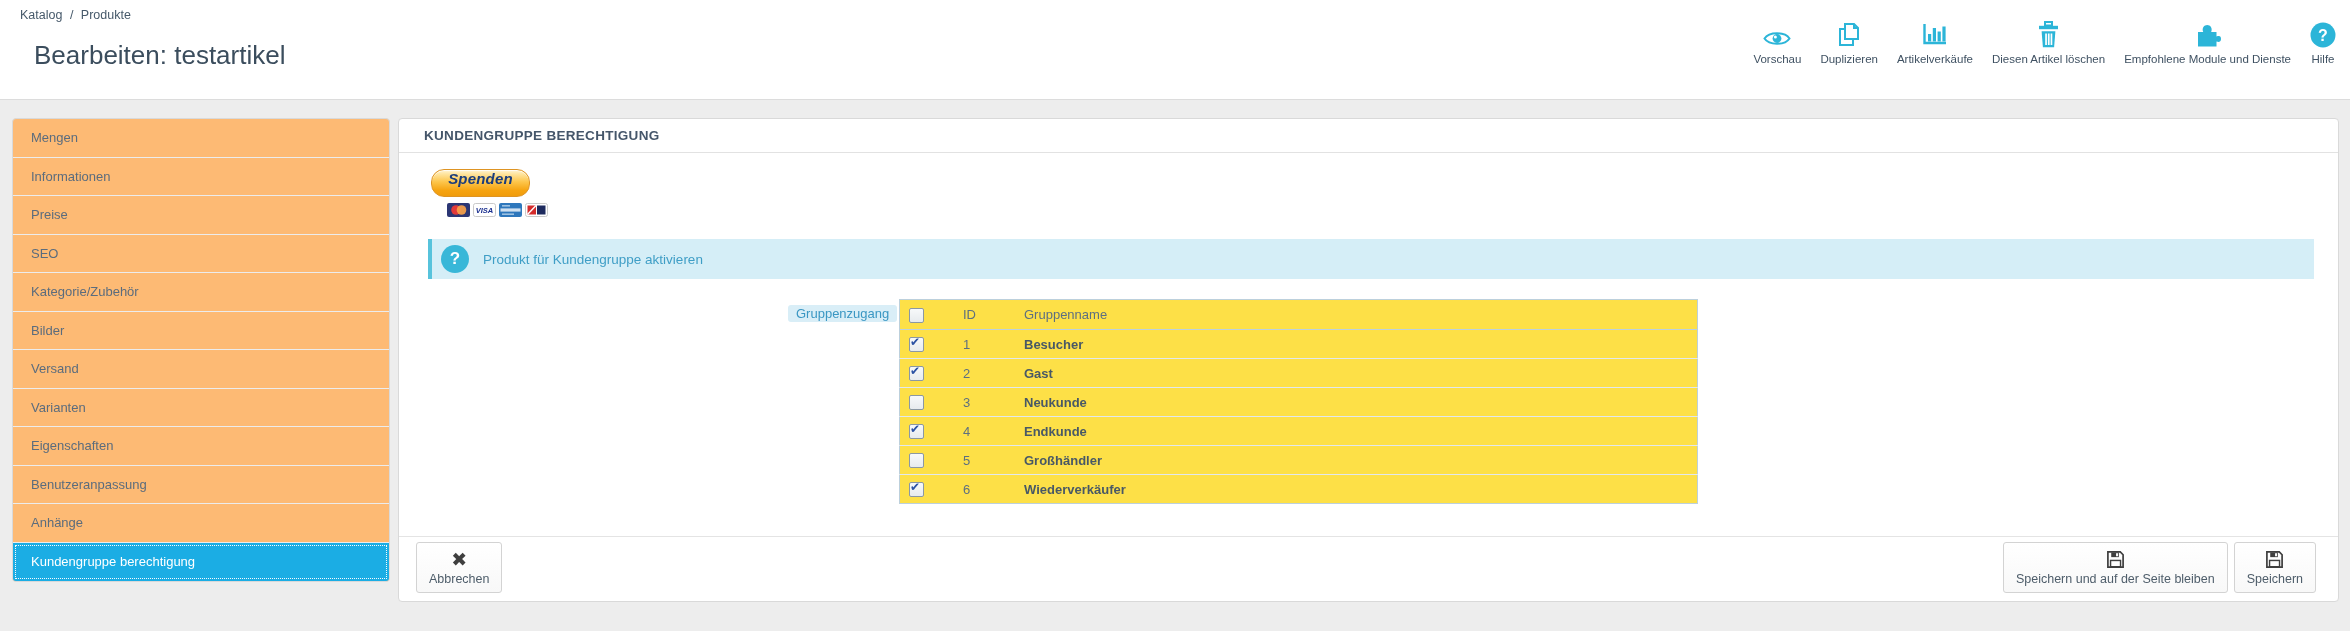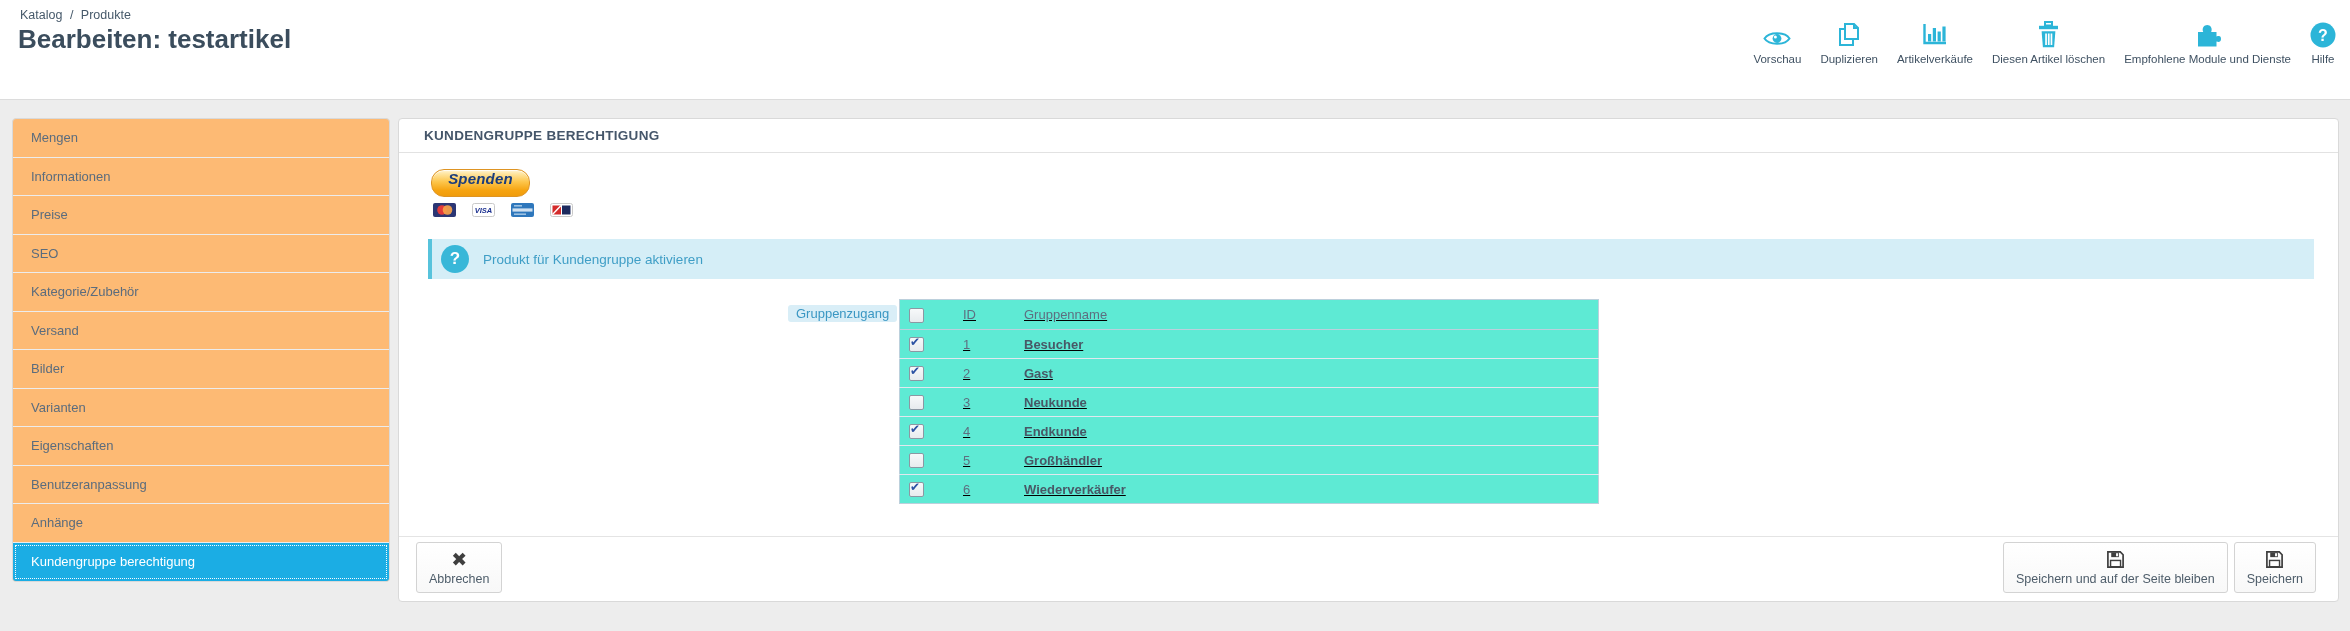--- a/index.html
+++ b/index.html
@@ -5,50 +5,50 @@
   html,body{margin:0;padding:0;}
   body{
     position:relative;width:2350px;height:631px;overflow:hidden;
     background:#ededed;font-family:"Liberation Sans",sans-serif;
     -webkit-font-smoothing:antialiased;
   }
   
   .topbar{position:absolute;left:0;top:0;width:2350px;height:100px;background:#ffffff;border-bottom:1px solid #dcdcdc;box-sizing:border-box;}
   .breadcrumb{position:absolute;left:20px;top:8px;font-size:12.5px;color:#46596a;}
   .breadcrumb span{margin-right:4px;}
-  .page-title{position:absolute;left:18px;top:24px;font-size:26px;font-weight:700;color:#3b4d5d;margin:0;}
+  .page-title{position:absolute;left:18px;top:24px;font-size:26px;font-weight:400;color:#3b4d5d;margin:16px;}
   .actions{position:absolute;right:14px;top:20px;display:flex;align-items:flex-end;gap:19px;}
   .action{display:flex;flex-direction:column;align-items:center;gap:5px;cursor:pointer;}
   .action .ic{height:28px;display:flex;align-items:flex-end;justify-content:center;}
   .action .lbl{font-size:11.5px;color:#3f5162;white-space:nowrap;}
   
   .sidebar{position:absolute;left:12px;top:118px;width:378px;background:#fdba74;border:1px solid #d9d9d9;border-radius:4px;box-sizing:border-box;overflow:hidden;}
   .side-item{height:38.5px;box-sizing:border-box;display:flex;align-items:center;padding-left:18px;font-size:13px;color:#5b6c7d;border-bottom:1px solid #ececec;cursor:pointer;}
   .side-item:last-child{border-bottom:none;}
   .side-item.active{background:#1bade4;color:#fff;border-bottom-color:#1bade4;outline:1px dotted rgba(255,255,255,.95);outline-offset:-3px;}
   
   .panel{position:absolute;left:398px;top:118px;width:1941px;height:484px;background:#fff;border:1px solid #d9d9d9;border-radius:4px;box-sizing:border-box;}
   .panel-header{height:34px;line-height:33px;padding-left:25px;font-size:13.5px;font-weight:bold;letter-spacing:.3px;color:#45566a;border-bottom:1px solid #e2e2e2;box-sizing:border-box;}
   .panel-body{position:relative;height:384px;}
   
   .paypal{position:absolute;left:32px;top:16px;}
   .pp-btn{width:97px;height:26px;border-radius:13px;border:1px solid #de9423;
     background:linear-gradient(to bottom,#fff6dc 0%,#ffe8a9 12%,#fdc64c 45%,#f6a411 78%,#f09c0c 100%);
     display:flex;justify-content:center;cursor:pointer;
     box-shadow:inset 0 1px 0 rgba(255,255,255,.7);}
   .pp-btn span{font-size:15px;font-weight:bold;font-style:italic;color:#1b3d7c;letter-spacing:.2px;}
-  .pp-cards{margin-top:6px;margin-left:2px;display:flex;gap:16px;align-items:center;}
+  .pp-cards{margin-top:6px;margin-left:16px;display:flex;gap:3px;align-items:center;}
   .card{display:block;}
   
   .infobar{position:absolute;left:29px;right:24px;top:86px;height:40px;background:#d5eef7;border-left:4px solid #57c3dc;display:flex;align-items:center;box-sizing:border-box;}
   .q-circle{width:28px;height:28px;border-radius:50%;background:#38b7d8;color:#fff;font-size:17px;font-weight:bold;display:flex;align-items:center;justify-content:center;margin:0 14px 0 9px;flex:0 0 auto;}
   .info-text{font-size:13.5px;color:#3f9ec6;}
   
   .grp-label{position:absolute;left:389px;top:152px;background:#d9eef7;color:#3b97c3;font-size:13px;padding:1px 8px;border-radius:3px;}
-  .grp-table{position:absolute;left:500px;top:146px;width:700px;border-collapse:collapse;background:#5eead4;text-decoration:underline;}
+  .grp-table{position:absolute;left:500px;top:146px;width:799px;border-collapse:collapse;background:#fde047;}
   .grp-table th,.grp-table td{text-align:left;font-size:13px;padding:0;}
   .grp-table thead tr{height:30px;}
   .grp-table tbody tr{height:29px;border-top:1px solid #e1e8ee;}
   .grp-table{border:1px solid #bcd0dc;}
   .grp-table thead tr{border-bottom:1px solid #bcd0dc;}
   .col-cb{width:44px;padding-left:9px !important;}
   .col-id{width:50px;padding-left:10px !important;color:#5d6f80;font-weight:normal;}
   .col-name{padding-left:11px !important;color:#5d6f80;font-weight:normal;}
   .grp-table tbody .col-name{font-weight:bold;color:#485866;}
   .grp-table tbody .col-id{color:#5d6f80;}
@@ -140,22 +140,22 @@
     </div>
   </div>
 </div>
 
 <div class="sidebar">
     <div class="side-item">Mengen</div>
     <div class="side-item">Informationen</div>
     <div class="side-item">Preise</div>
     <div class="side-item">SEO</div>
     <div class="side-item">Kategorie/Zubehör</div>
+    <div class="side-item">Bilder</div>
     <div class="side-item">Versand</div>
-    <div class="side-item">Bilder</div>
     <div class="side-item">Varianten</div>
     <div class="side-item">Eigenschaften</div>
     <div class="side-item">Benutzeranpassung</div>
     <div class="side-item">Anhänge</div>
     <div class="side-item active">Kundengruppe berechtigung</div>
   </div>
 
 <div class="panel">
   <div class="panel-header">KUNDENGRUPPE BERECHTIGUNG</div>
 

